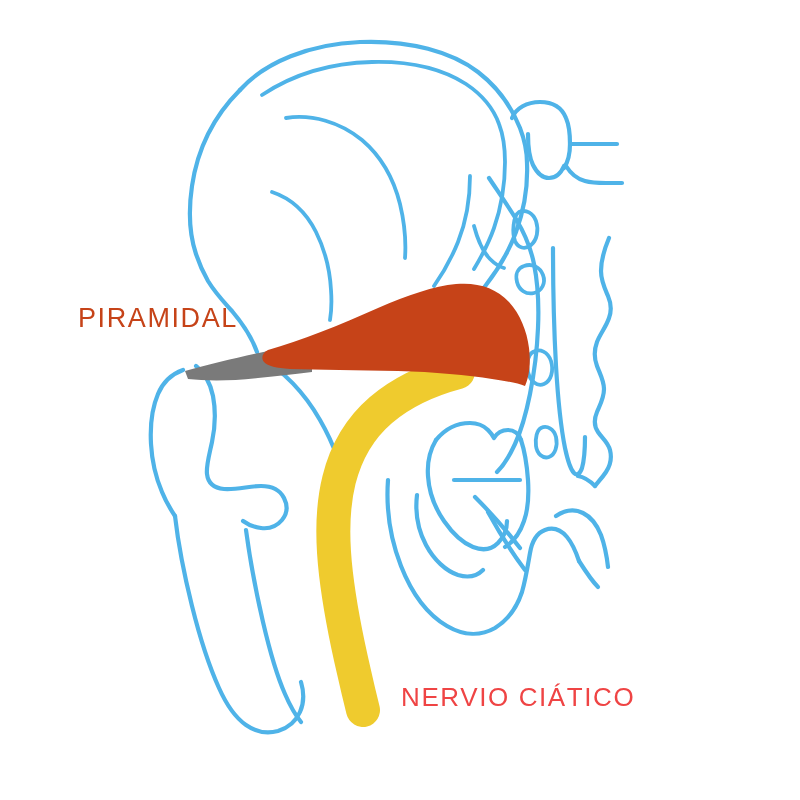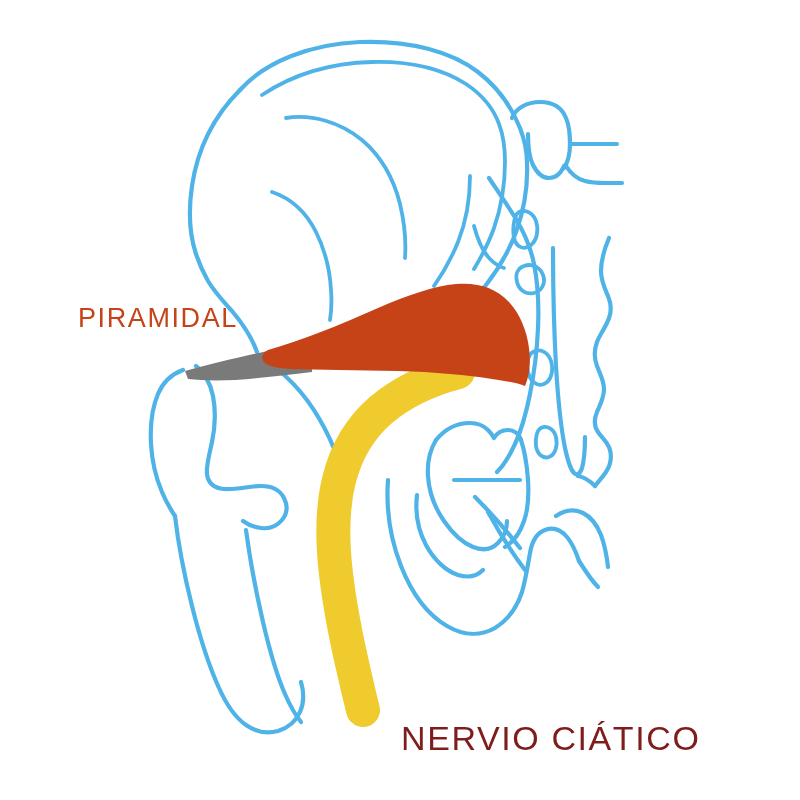--- a/index.html
+++ b/index.html
@@ -67,23 +67,22 @@
   }
   #label-piramidal {
     left: 78px;
     top: 303px;
     font-size: 27px;
     color: #C64318;
   }
   #label-nervio-ciatico {
     left: 401px;
     top: 682px;
-    font-size: 34px;
-    color: #7f1d1d;
-    margin-top: 37px;
+    font-size: 26px;
+    color: #ef4444;
   }
 </style>
 </head>
 <body>
 
 <div id="illustration-root">
 
   <svg id="anatomy-svg" viewBox="0 0 800 800" xmlns="http://www.w3.org/2000/svg">
 
     <path class="bone-stroke" d="M240,90

